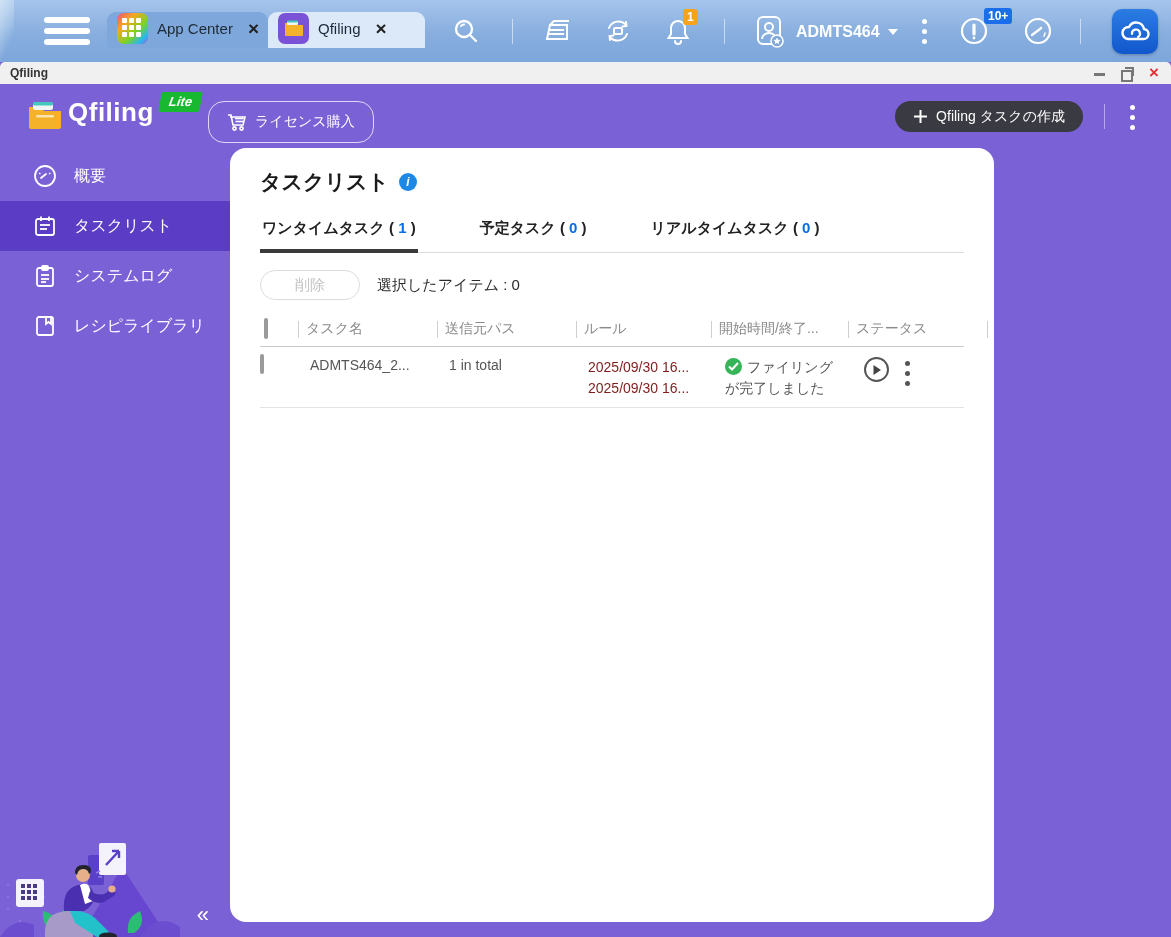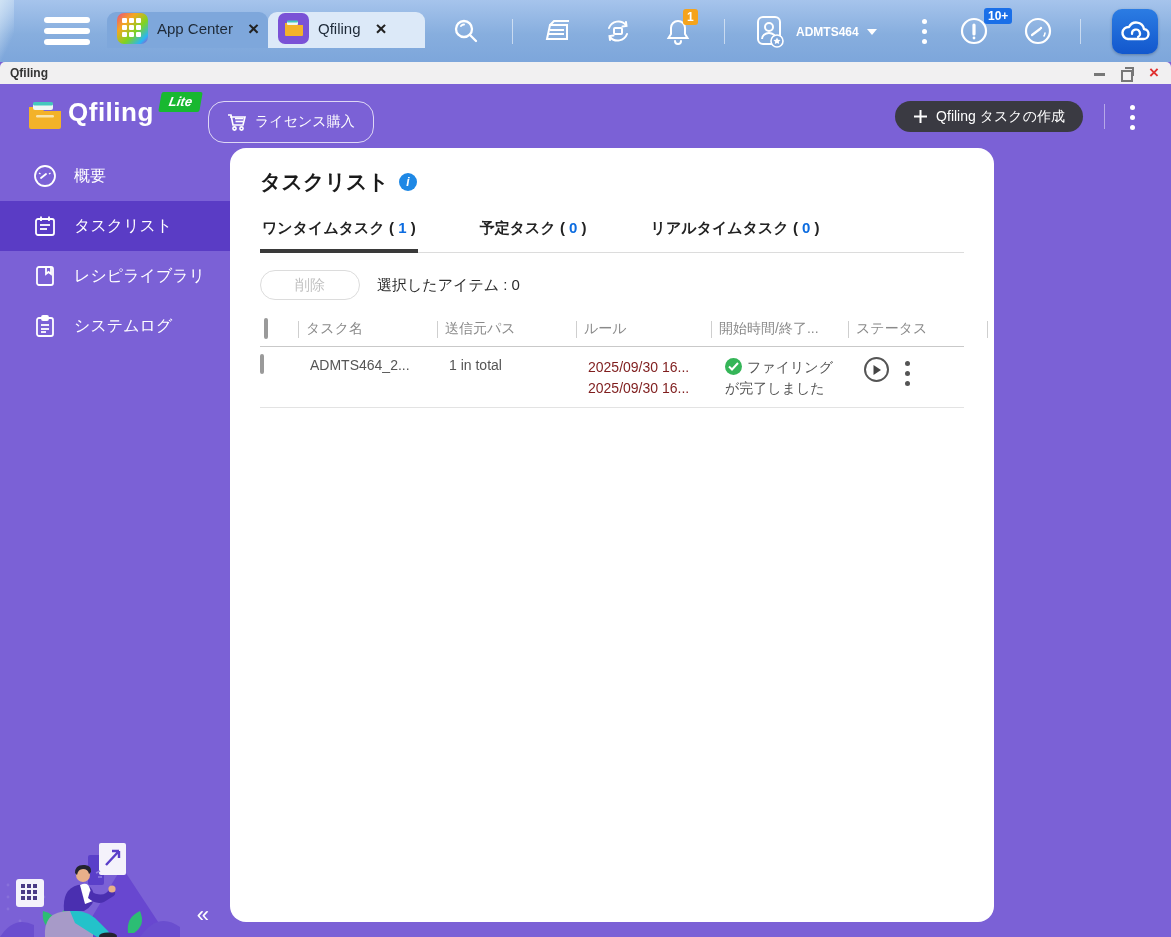--- a/index.html
+++ b/index.html
@@ -27,21 +27,21 @@
     display:flex; align-items:center; justify-content:center; flex:0 0 auto; }
   .bar-icon { position:absolute; top:15px; width:32px; height:32px; display:flex;
     align-items:center; justify-content:center; cursor:pointer; }
   .bar-sep { position:absolute; top:19px; width:1px; height:25px; background:rgba(255,255,255,.55); }
   .badge { position:absolute; font-size:12px; font-weight:bold; color:#fff; border-radius:3px;
     padding:1px 4px; line-height:14px; }
   .badge.orange { background:#f5a31c; }
   .badge.blue { background:#1a6fe8; }
   .user-chip { position:absolute; left:752px; top:13px; height:38px; display:flex;
     align-items:center; gap:8px; cursor:pointer; }
-  .user-chip .uname { color:#fff; font-weight:bold; font-size:12px; }
+  .user-chip .uname { color:#fff; font-weight:bold; font-size:16px; }
   .caret-down { width:0; height:0; border-left:5px solid transparent; border-right:5px solid transparent;
     border-top:6px solid #fff; }
   .vdots { display:flex; flex-direction:column; gap:5px; align-items:center; }
   .vdots i { width:5px; height:5px; border-radius:50%; background:#fff; }
   .cloud-app { position:absolute; left:1112px; top:9px; width:46px; height:45px; border-radius:10px;
     background:linear-gradient(180deg,#2b7ce3,#1257cd); display:flex; align-items:center; justify-content:center;
     cursor:pointer; box-shadow:0 1px 3px rgba(0,0,0,.25); }
 
   
   .titlebar { position:absolute; top:62px; left:0; width:1171px; height:22px; background:#f1f0f1;
@@ -317,34 +317,34 @@
             <rect x="3" y="5" width="18" height="16" rx="2"></rect>
             <line x1="8" y1="2.5" x2="8" y2="7"></line>
               <line x1="16" y1="2.5" x2="16" y2="7"></line>
             <line x1="7" y1="11" x2="17" y2="11"></line>
               <line x1="7" y1="15" x2="14" y2="15"></line>
           </svg>
           <span class="slabel">タスクリスト</span>
         </div>
         <div class="side-item">
           <svg width="24" height="24" viewBox="0 0 24 24" fill="none" stroke="#fff" stroke-width="1.8">
-            <rect x="4" y="3" width="16" height="18" rx="2"></rect>
-            <path d="M13 3 v7 l2.5 -2 l2.5 2 v-7"></path>
-          </svg>
-          <span class="slabel">レシピライブラリ</span>
-        </div>
-        <div class="side-item">
-          <svg width="24" height="24" viewBox="0 0 24 24" fill="none" stroke="#fff" stroke-width="1.8">
             <rect x="4" y="4" width="16" height="18" rx="2"></rect>
             <rect x="9" y="2" width="6" height="4" rx="1"></rect>
             <line x1="8" y1="11" x2="16" y2="11"></line>
               <line x1="8" y1="15" x2="16" y2="15"></line>
               <line x1="8" y1="18" x2="13" y2="18"></line>
           </svg>
           <span class="slabel">システムログ</span>
+        </div>
+        <div class="side-item">
+          <svg width="24" height="24" viewBox="0 0 24 24" fill="none" stroke="#fff" stroke-width="1.8">
+            <rect x="4" y="3" width="16" height="18" rx="2"></rect>
+            <path d="M13 3 v7 l2.5 -2 l2.5 2 v-7"></path>
+          </svg>
+          <span class="slabel">レシピライブラリ</span>
         </div>
 
         <svg class="side-illustration" viewBox="0 0 230 118">
           <g fill="#ffffff" opacity="0.10">
             <circle cx="8" cy="66" r="1.4"></circle>
               <circle cx="20" cy="66" r="1.4"></circle>
               <circle cx="32" cy="66" r="1.4"></circle>
             <circle cx="8" cy="78" r="1.4"></circle>
               <circle cx="44" cy="78" r="1.4"></circle>
               <circle cx="8" cy="90" r="1.4"></circle>

